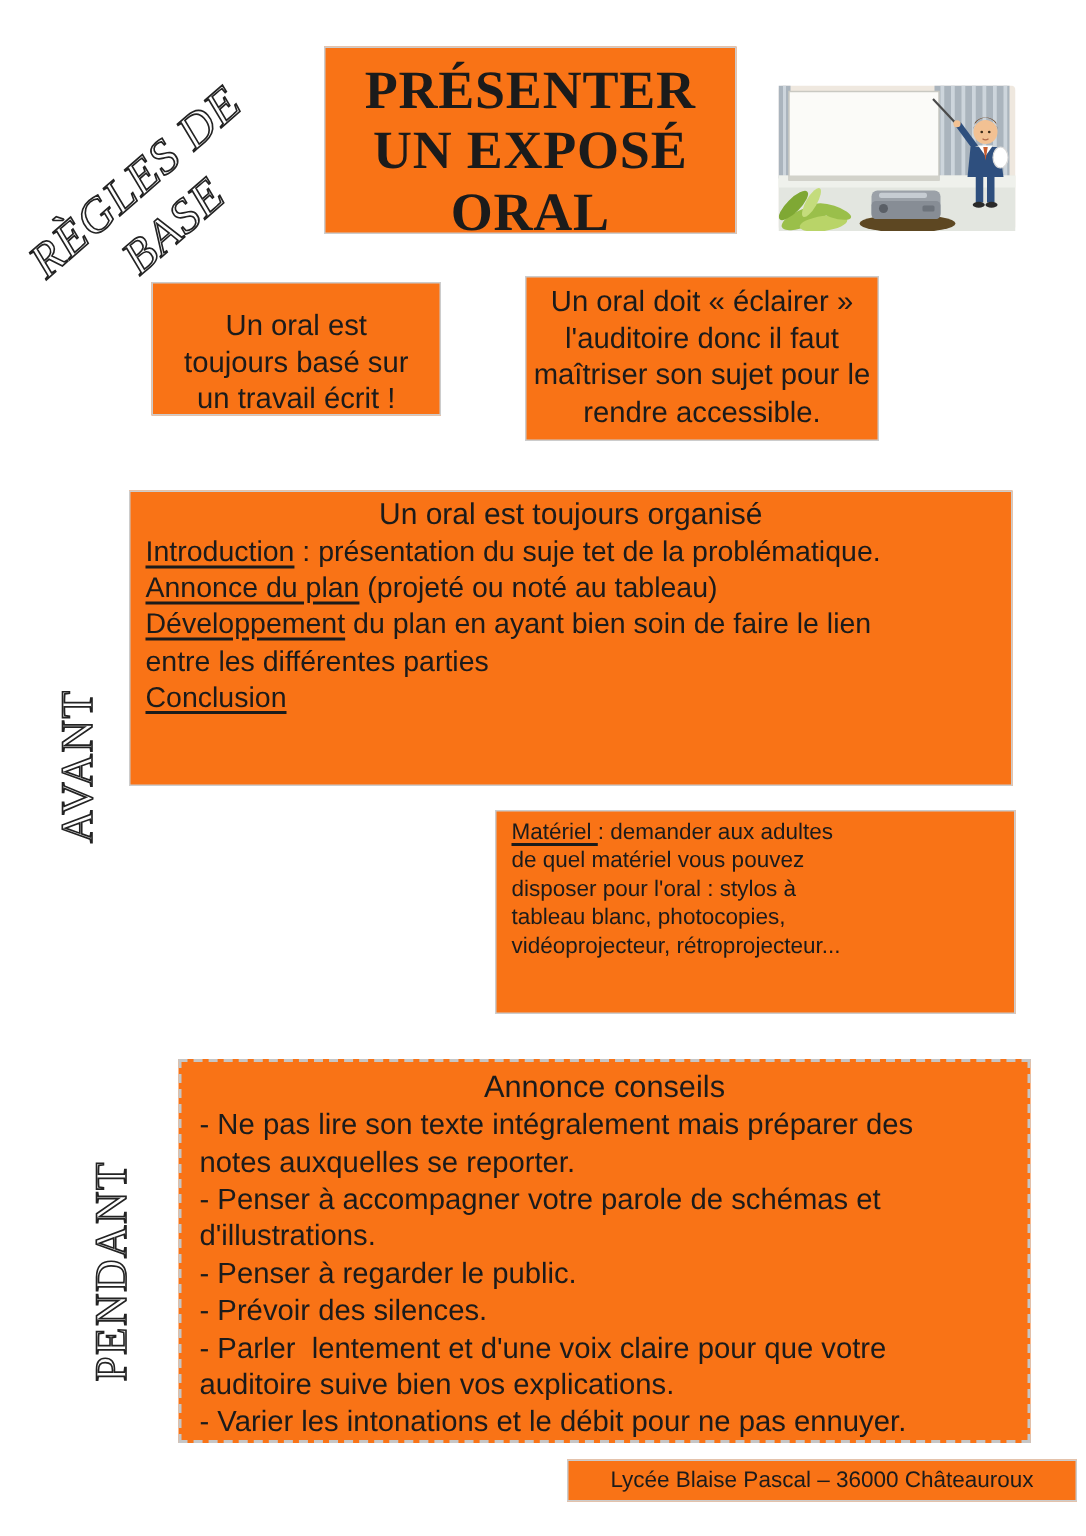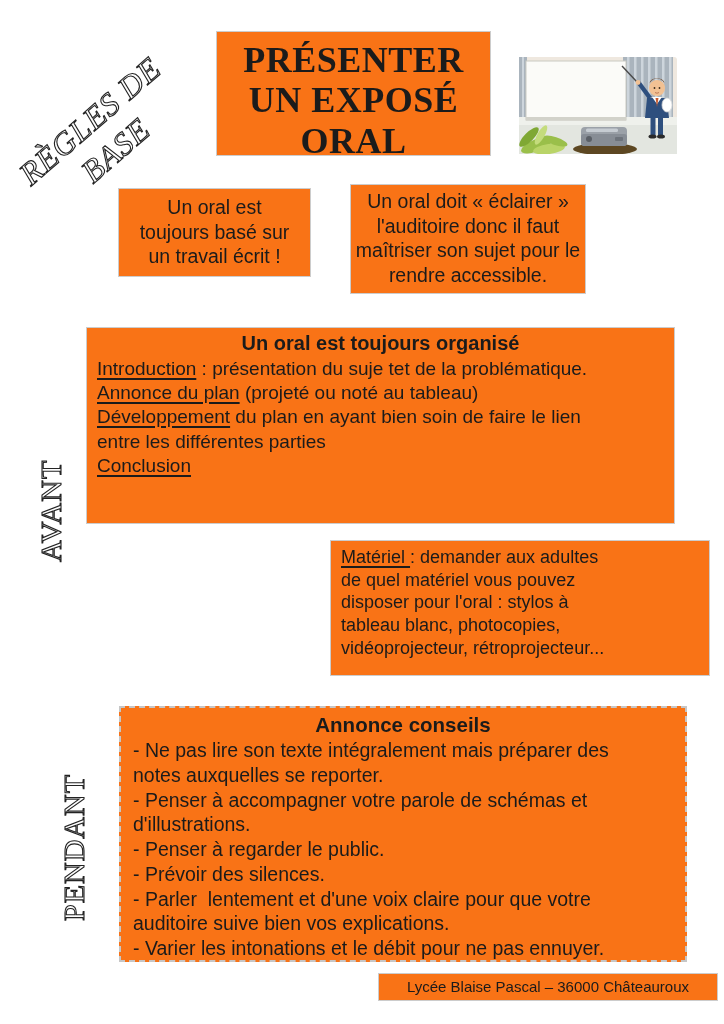--- a/index.html
+++ b/index.html
@@ -14,51 +14,51 @@
   }
   .box{
     position:absolute;
     background:#f97316;
     border:1px solid var(--box-border,#ccc);
     box-sizing:border-box;
   }
   .dashed{border:2px dashed var(--dashed-border,#c6c6c6);}
   .pre{white-space:pre-wrap;}
   .u{text-decoration:underline;text-underline-offset:3px;text-decoration-thickness:1.5px;text-align:center;}
-  .bold-center{font-weight:bold;text-align:center;}
+  .bold-center{font-weight:normal;text-align:center;}
 
   
   .title-box{
     left:216px;top:31px;width:275px;height:125px;
     font-family:"Liberation Serif","DejaVu Serif",serif;
     font-weight:bold;font-size:36px;line-height:1.12;
     text-align:center;padding-top:8px;letter-spacing:.5px;
   }
   .illustration{position:absolute;left:519px;top:57px;width:158px;height:97px;}
 
   .written-box{
-    left:118px;top:188px;width:193px;height:89px;
-    font-size:19.5px;line-height:1.26;text-align:center;padding-top:6px;
+    left:101px;top:188px;width:193px;height:89px;
+    font-size:19.5px;line-height:1.26;text-align:center;padding-top:16px;
   }
   .clarify-box{
     left:350px;top:184px;width:236px;height:110px;
     font-size:19.5px;line-height:1.26;text-align:center;padding-top:4px;
   }
   .organized-box{
     left:86px;top:327px;width:589px;height:197px;
     font-size:19px;line-height:1.28;padding:3px 10px;
   }
   .organized-box .head{font-size:20px;}
   .timing-box{
     left:88px;top:536px;width:228px;height:156px;
     font-size:19.5px;line-height:1.26;padding:5px 8px;
   }
   .materiel-box{
-    left:330px;top:540px;width:380px;height:136px;
-    font-size:18px;line-height:1.26;padding:5px 10px;
+    left:330px;top:540px;width:347px;height:136px;
+    font-size:15px;line-height:1.26;padding:5px 10px;
   }
   .conseils-box{
     left:119px;top:706px;width:568px;height:256px;
     font-size:19.5px;line-height:1.27;padding:4px 12px;
   }
   .conseils-box .head{font-size:20.5px;}
   .footer-box{
     left:378px;top:973px;width:340px;height:28px;
     font-size:15px;text-align:center;line-height:26px;
   }

